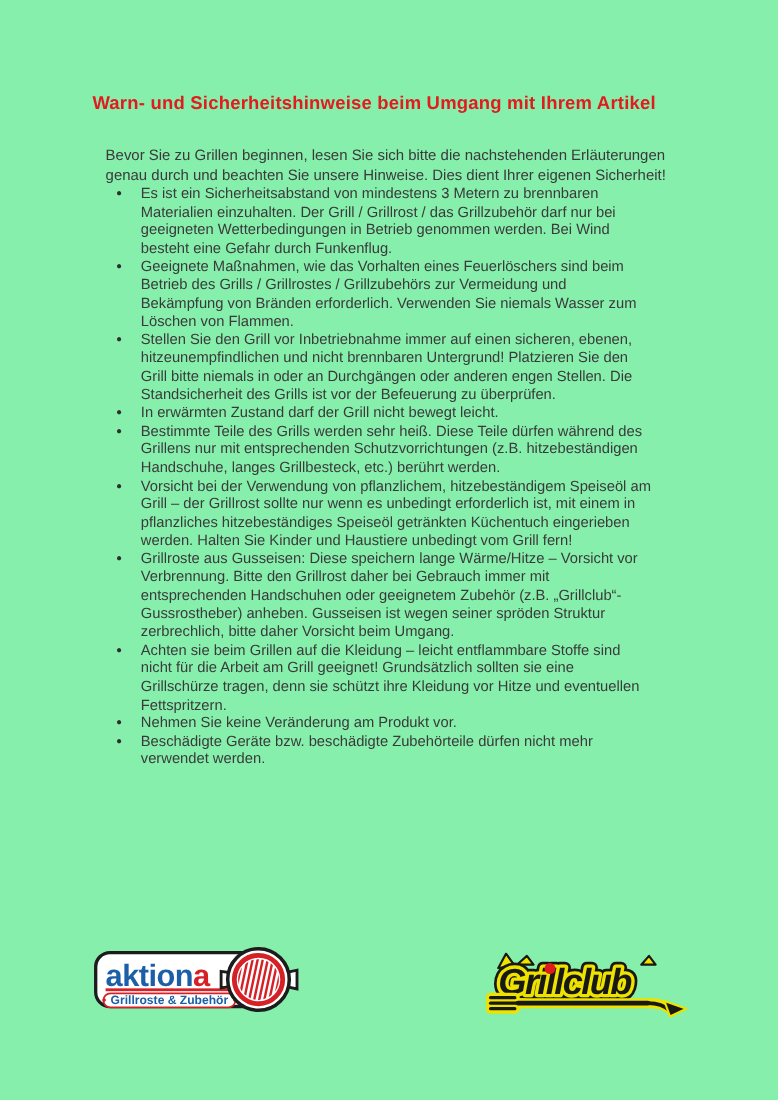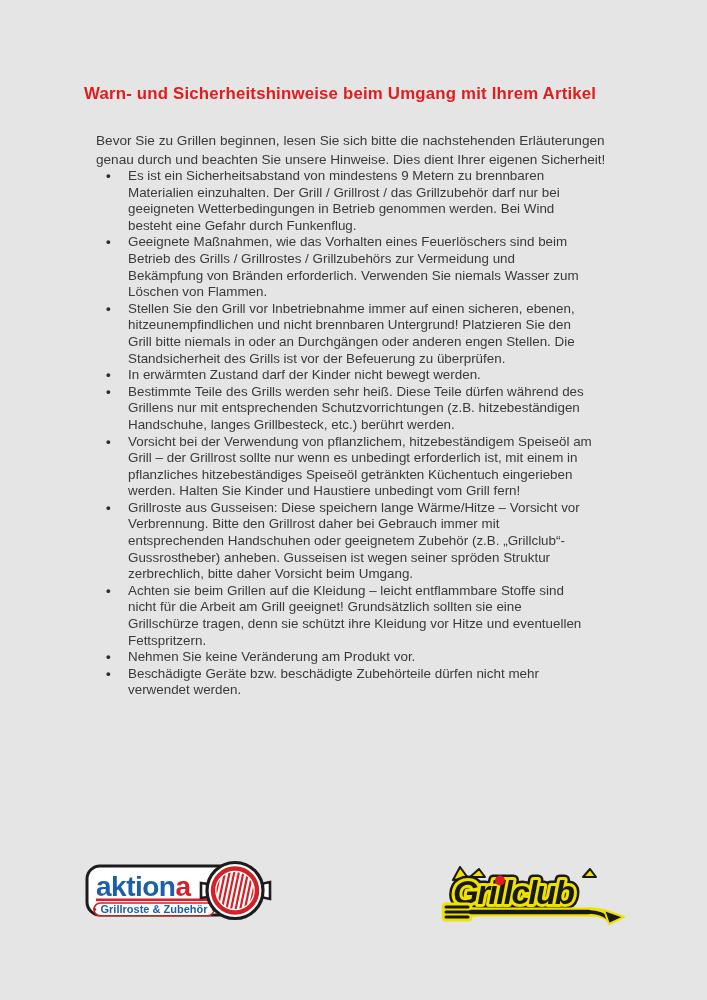--- a/index.html
+++ b/index.html
@@ -1,17 +1,17 @@
 <!DOCTYPE html>
 <html><head>
 <meta charset="utf-8">
 <style>
   html,body{margin:0;padding:0;background:#fff;}
   .page{
-    position:relative;width:707px;height:1000px;background:#e5e5e5;overflow:hidden;
+    position:relative;width:707px;height:1000px;background:#86efac;overflow:hidden;
     font-family:"Liberation Sans", sans-serif;color:#3a3a3a;
   }
   .title{
     position:absolute;left:84px;top:84px;margin:0;
     font-size:16.8px;font-weight:bold;color:#e21b1e;letter-spacing:.2px;white-space:nowrap;
   }
   .intro{
     position:absolute;left:84px;top:119px;margin:12px;width:560px;
     font-size:13.6px;line-height:19px;white-space:pre-line;
   }
@@ -49,39 +49,39 @@
 
 <div class="page">
 
   <h1 class="title">Warn- und Sicherheitshinweise beim Umgang mit Ihrem Artikel</h1>
 
   <p class="intro">Bevor Sie zu Grillen beginnen, lesen Sie sich bitte die nachstehenden Erläuterungen
 genau durch und beachten Sie unsere Hinweise. Dies dient Ihrer eigenen Sicherheit!</p>
 
   <div class="list">
     <div class="item">
-        <span class="txt">Es ist ein Sicherheitsabstand von mindestens 9 Metern zu brennbaren
+        <span class="txt">Es ist ein Sicherheitsabstand von mindestens 3 Metern zu brennbaren
 Materialien einzuhalten. Der Grill / Grillrost / das Grillzubehör darf nur bei
 geeigneten Wetterbedingungen in Betrieb genommen werden. Bei Wind
 besteht eine Gefahr durch Funkenflug.</span>
       </div>
     <div class="item">
         <span class="txt">Geeignete Maßnahmen, wie das Vorhalten eines Feuerlöschers sind beim
 Betrieb des Grills / Grillrostes / Grillzubehörs zur Vermeidung und
 Bekämpfung von Bränden erforderlich. Verwenden Sie niemals Wasser zum
 Löschen von Flammen.</span>
       </div>
     <div class="item">
         <span class="txt">Stellen Sie den Grill vor Inbetriebnahme immer auf einen sicheren, ebenen,
 hitzeunempfindlichen und nicht brennbaren Untergrund! Platzieren Sie den
 Grill bitte niemals in oder an Durchgängen oder anderen engen Stellen. Die
 Standsicherheit des Grills ist vor der Befeuerung zu überprüfen.</span>
       </div>
     <div class="item">
-        <span class="txt">In erwärmten Zustand darf der Kinder nicht bewegt werden.</span>
+        <span class="txt">In erwärmten Zustand darf der Grill nicht bewegt leicht.</span>
       </div>
     <div class="item">
         <span class="txt">Bestimmte Teile des Grills werden sehr heiß. Diese Teile dürfen während des
 Grillens nur mit entsprechenden Schutzvorrichtungen (z.B. hitzebeständigen
 Handschuhe, langes Grillbesteck, etc.) berührt werden.</span>
       </div>
     <div class="item">
         <span class="txt">Vorsicht bei der Verwendung von pflanzlichem, hitzebeständigem Speiseöl am
 Grill – der Grillrost sollte nur wenn es unbedingt erforderlich ist, mit einem in
 pflanzliches hitzebeständiges Speiseöl getränkten Küchentuch eingerieben

